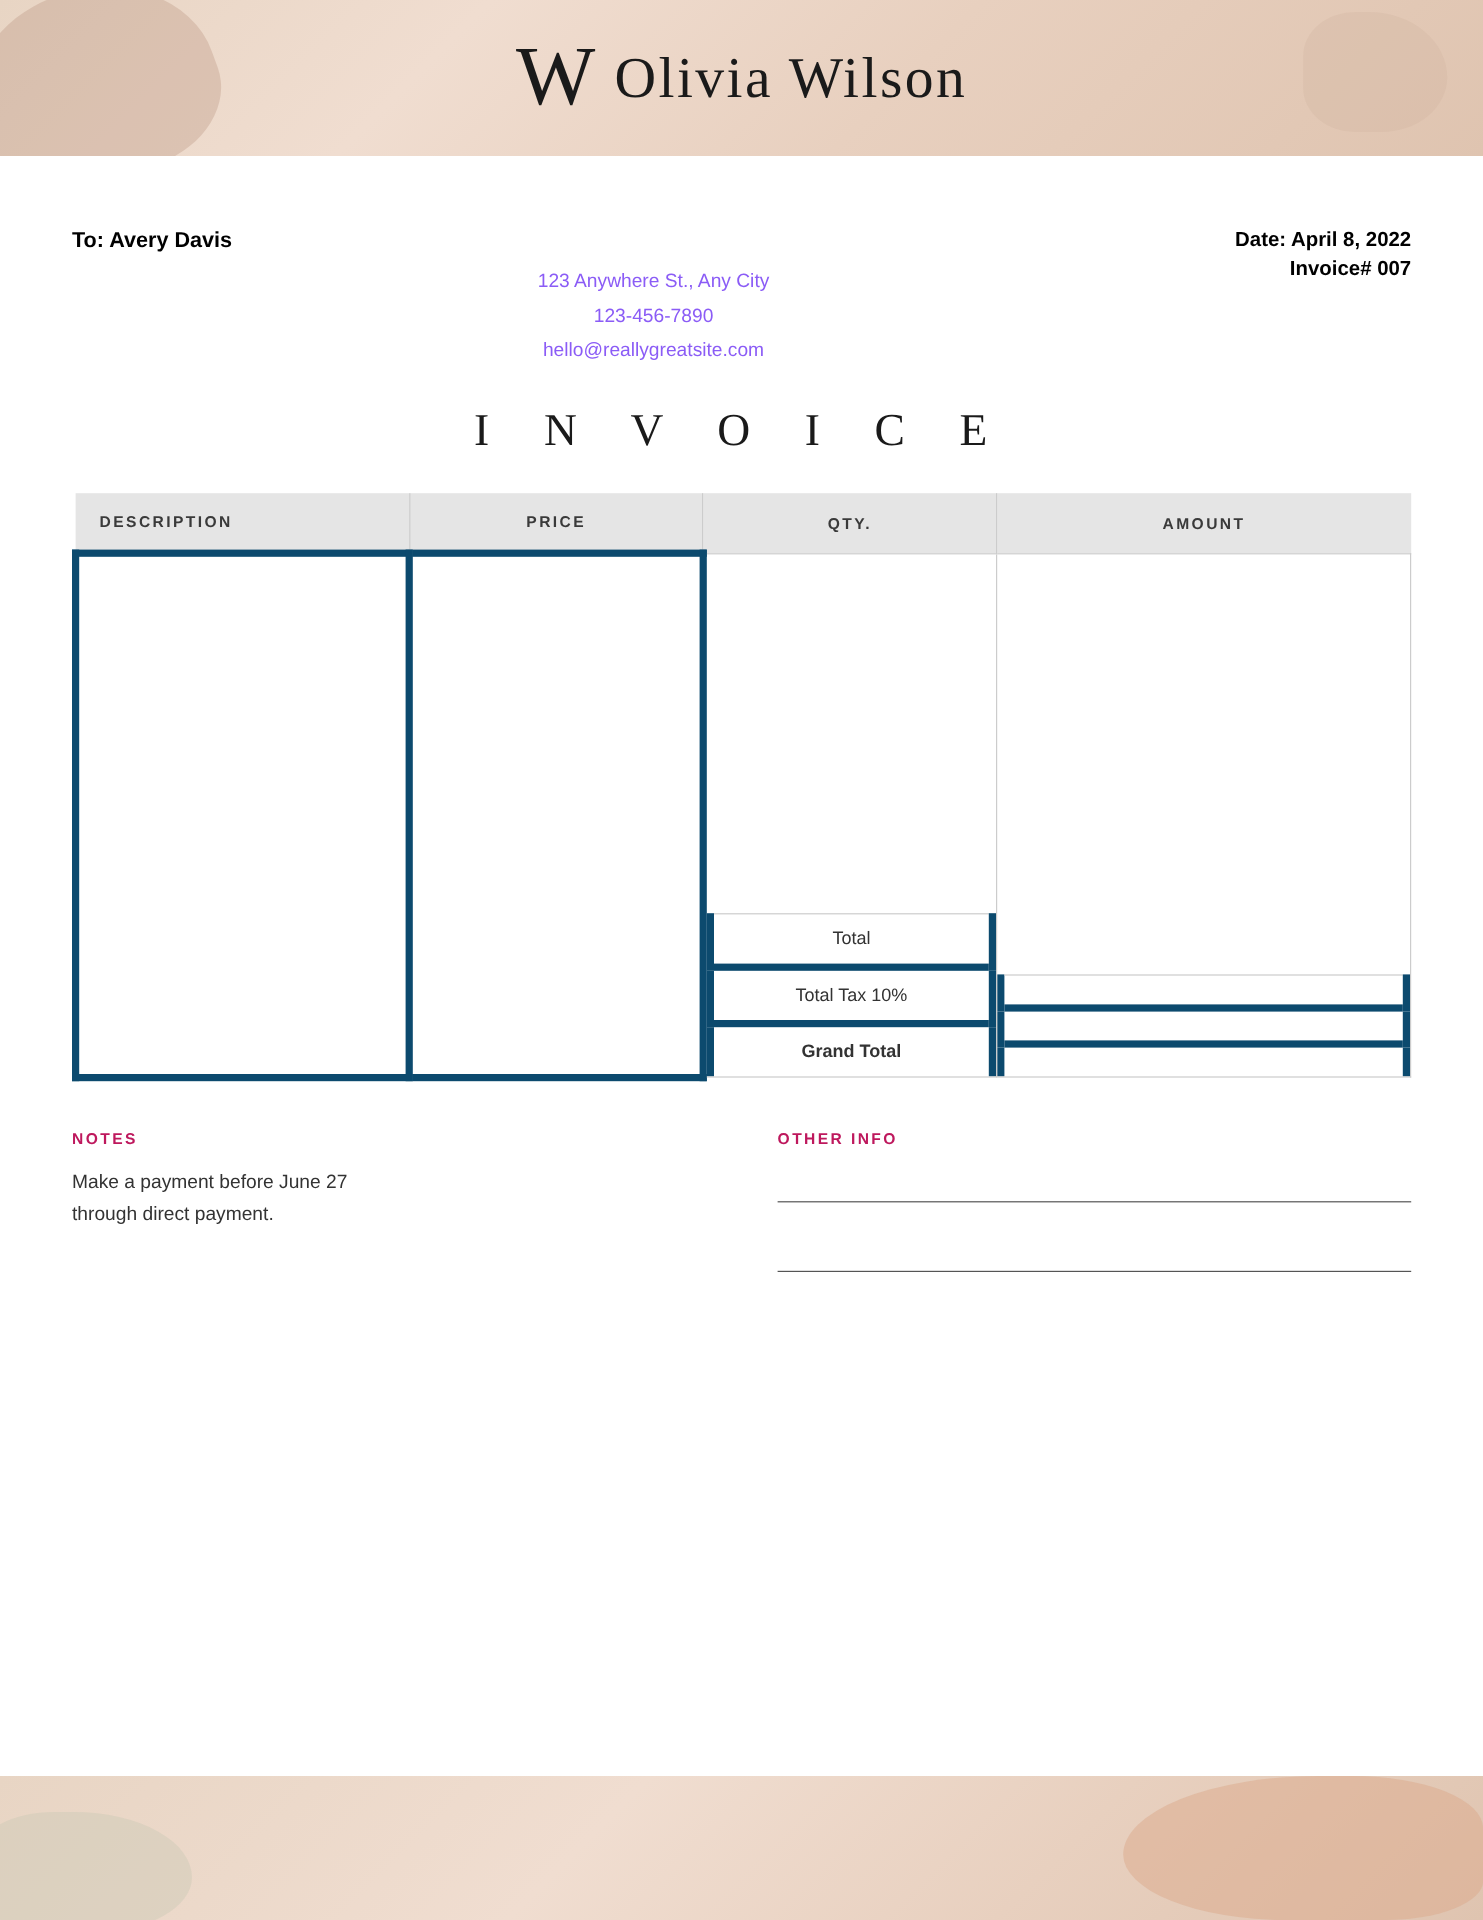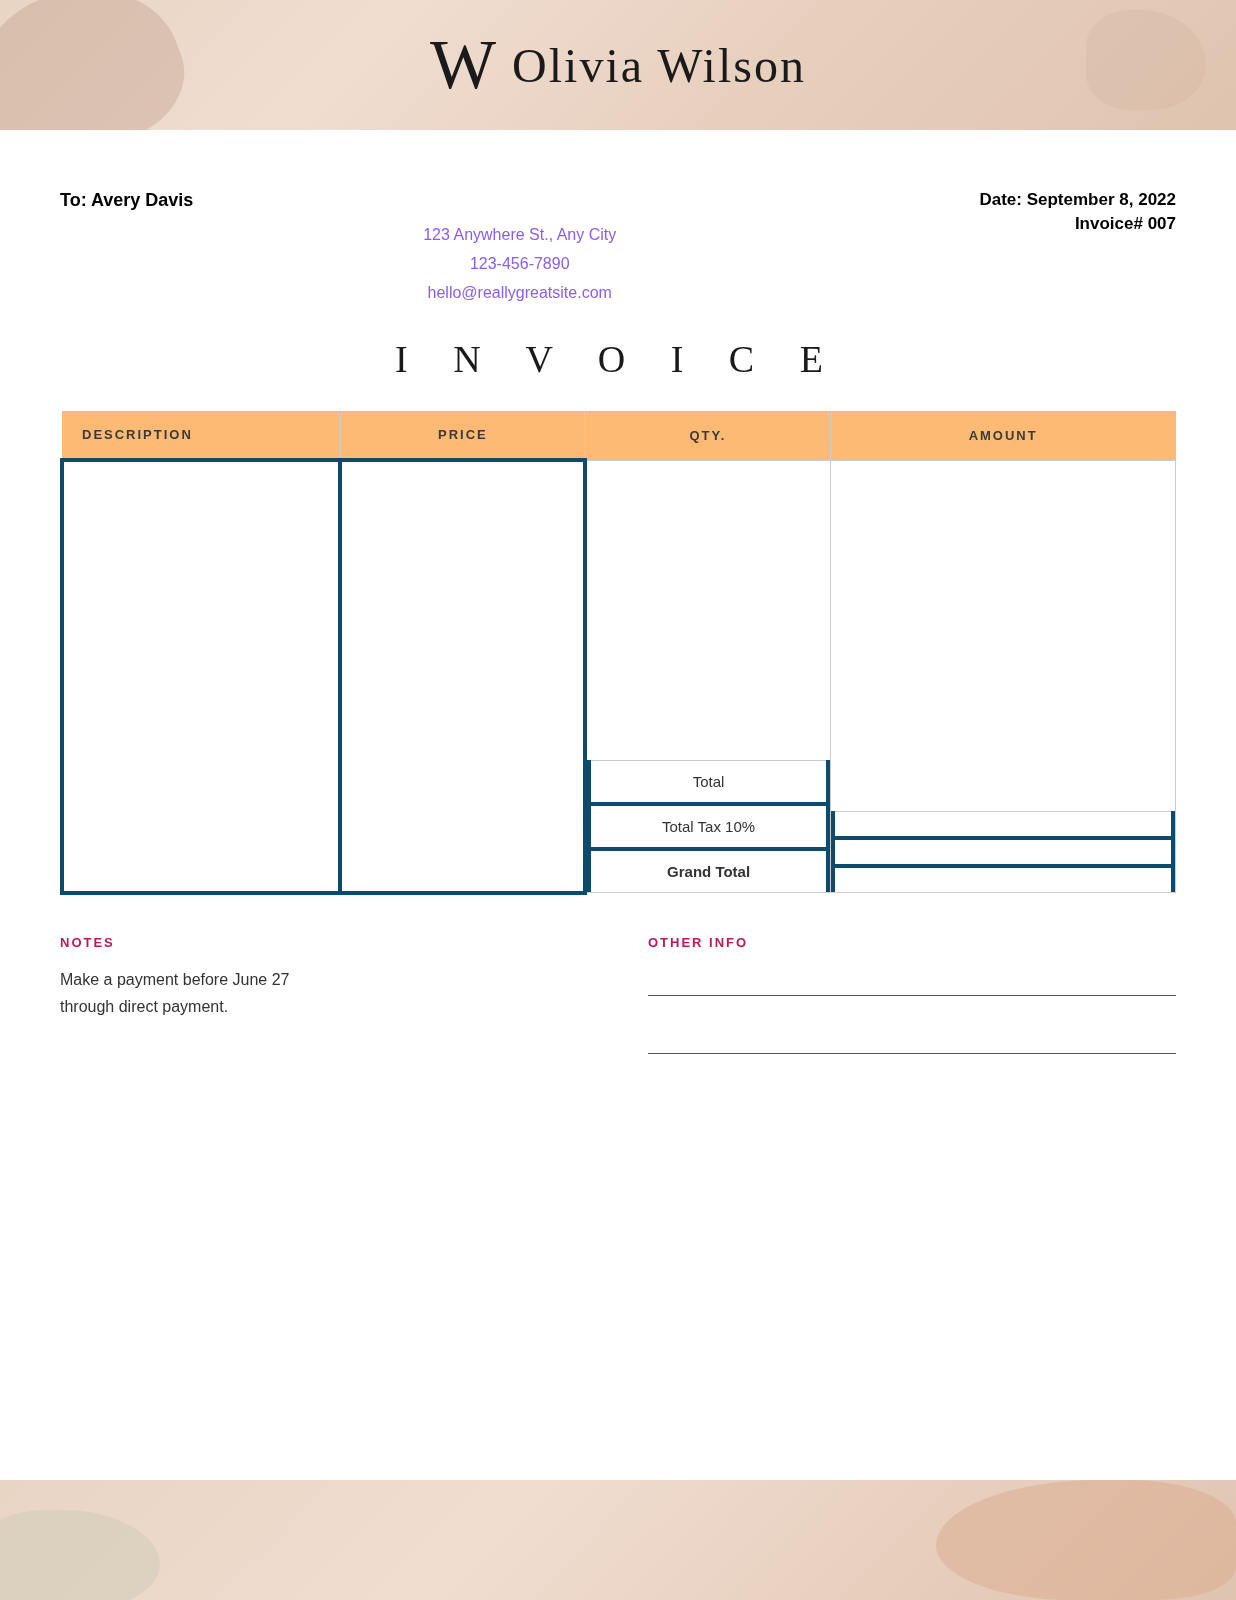--- a/index.html
+++ b/index.html
@@ -139,21 +139,21 @@
     }
 
     
     .invoice-table {
       width: 100%;
       border-collapse: collapse;
       margin-bottom: 40px;
     }
 
     .invoice-table thead tr {
-      background-color: #fdba74;
+      background-color: #e5e5e5;
     }
 
     .invoice-table thead th {
       padding: 16px 20px;
       font-size: 13px;
       font-family: Arial, sans-serif;
       font-weight: 600;
       letter-spacing: 2px;
       text-transform: uppercase;
       color: #3a3a3a;
@@ -161,21 +161,21 @@
 
     .invoice-table thead th:first-child {
       text-align: left;
     }
 
     .invoice-table thead th:not(:first-child) {
       text-align: center;
     }
 
     .invoice-table tbody tr td {
-      border: 4px solid #0c4a6e;
+      border: 6px solid #0c4a6e;
       padding: 12px 20px;
       font-size: 15px;
       font-family: Arial, sans-serif;
       color: #333;
     }
 
     .desc-cell {
       width: 25%;
     }
 
@@ -313,21 +313,21 @@
   <div class="info-section">
     <div class="client-info">
       <div class="client-to">To: Avery Davis</div>
       <div class="client-address">
         <div>123 Anywhere St., Any City</div>
         <div>123-456-7890</div>
         <div>hello@reallygreatsite.com</div>
       </div>
     </div>
     <div class="invoice-meta">
-      <div class="invoice-date">Date: September 8, 2022</div>
+      <div class="invoice-date">Date: April 8, 2022</div>
       <div class="invoice-number">Invoice# 007</div>
     </div>
   </div>
 
   <div class="invoice-title-wrapper">
     <div class="invoice-title">I N V O I C E</div>
   </div>
 
   <table class="invoice-table">
     <thead>

